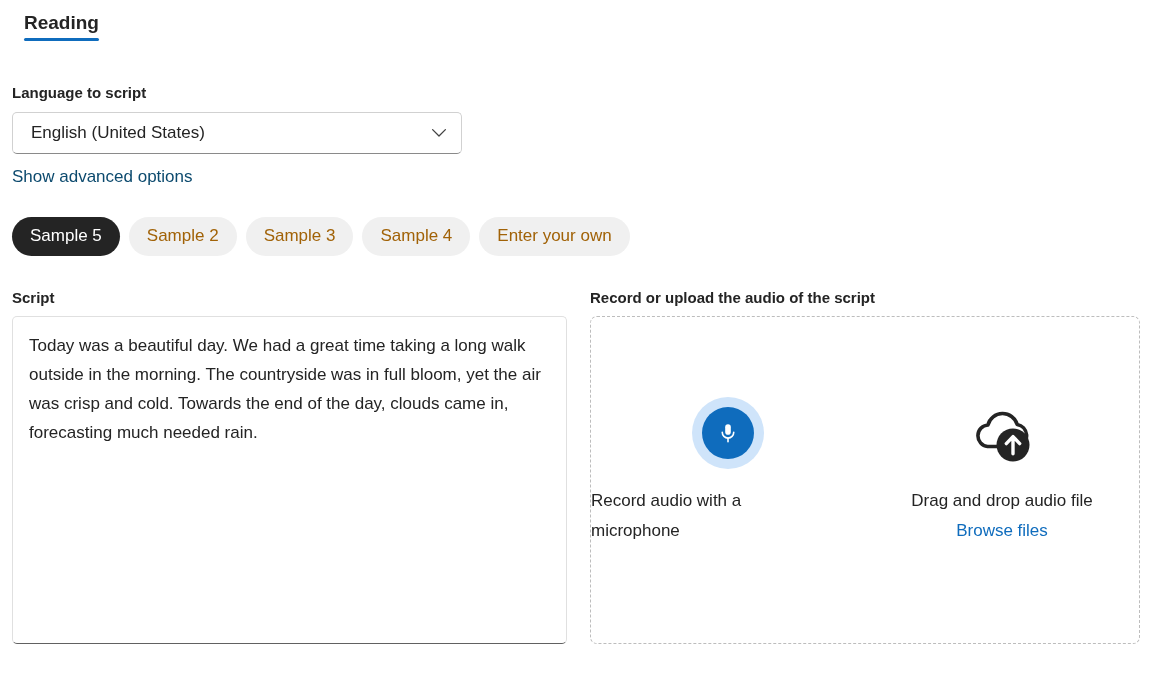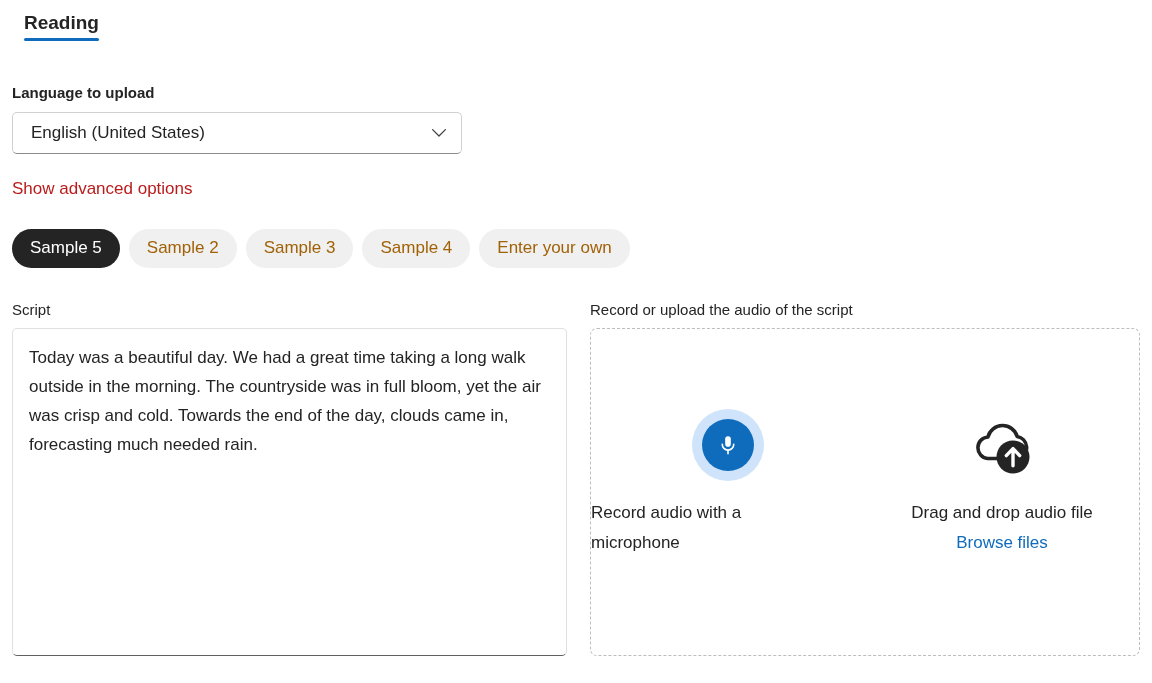--- a/index.html
+++ b/index.html
@@ -105,26 +105,26 @@
   }
   .chevron {
     width: 20px;
     height: 20px;
     flex: none;
     display: block;
   }
 
   .link {
     display: inline-block;
-    color: #b91c1c;
+    color: #0c4a6e;
     font-size: 17px;
     line-height: 22px;
     cursor: pointer;
     text-decoration: none;
-    margin-top: 24px;
+    margin-top: 12px;
   }
 
   
   .pills {
     display: flex;
     gap: 9px;
     margin-top: 29px;
   }
   .pill {
     border: none;
@@ -147,21 +147,21 @@
   .columns {
     display: flex;
     gap: 23px;
     margin-top: 32px;
   }
   .col-left { width: 555px; flex: none; }
   .col-right { width: 550px; flex: none; }
 
   .section-title {
     font-size: 15px;
-    font-weight: normal;
+    font-weight: bold;
     line-height: 20px;
     color: #242424;
     margin: 0 0 8px 0;
   }
 
   .script-box {
     width: 100%;
     height: 328px;
     box-sizing: border-box;
     background: #ffffff;
@@ -261,21 +261,21 @@
   <div class="tab active">
     <span class="tab-label">Reading</span>
     <span class="tab-underline"></span>
   </div>
 
 
 </div>
 
 <div class="content">
 
-  <div class="field-label">Language to upload</div>
+  <div class="field-label">Language to script</div>
 
   <div class="dropdown">
     <span class="dropdown-value">English (United States)</span>
     <svg class="chevron" viewBox="0 0 20 20">
       <path d="M3.6 6.6 L10 13 L16.4 6.6" fill="none" stroke="#424242" stroke-width="1.3" stroke-linecap="round" stroke-linejoin="round"></path>
     </svg>
   </div>
 
   <a class="link">Show advanced options</a>
 

